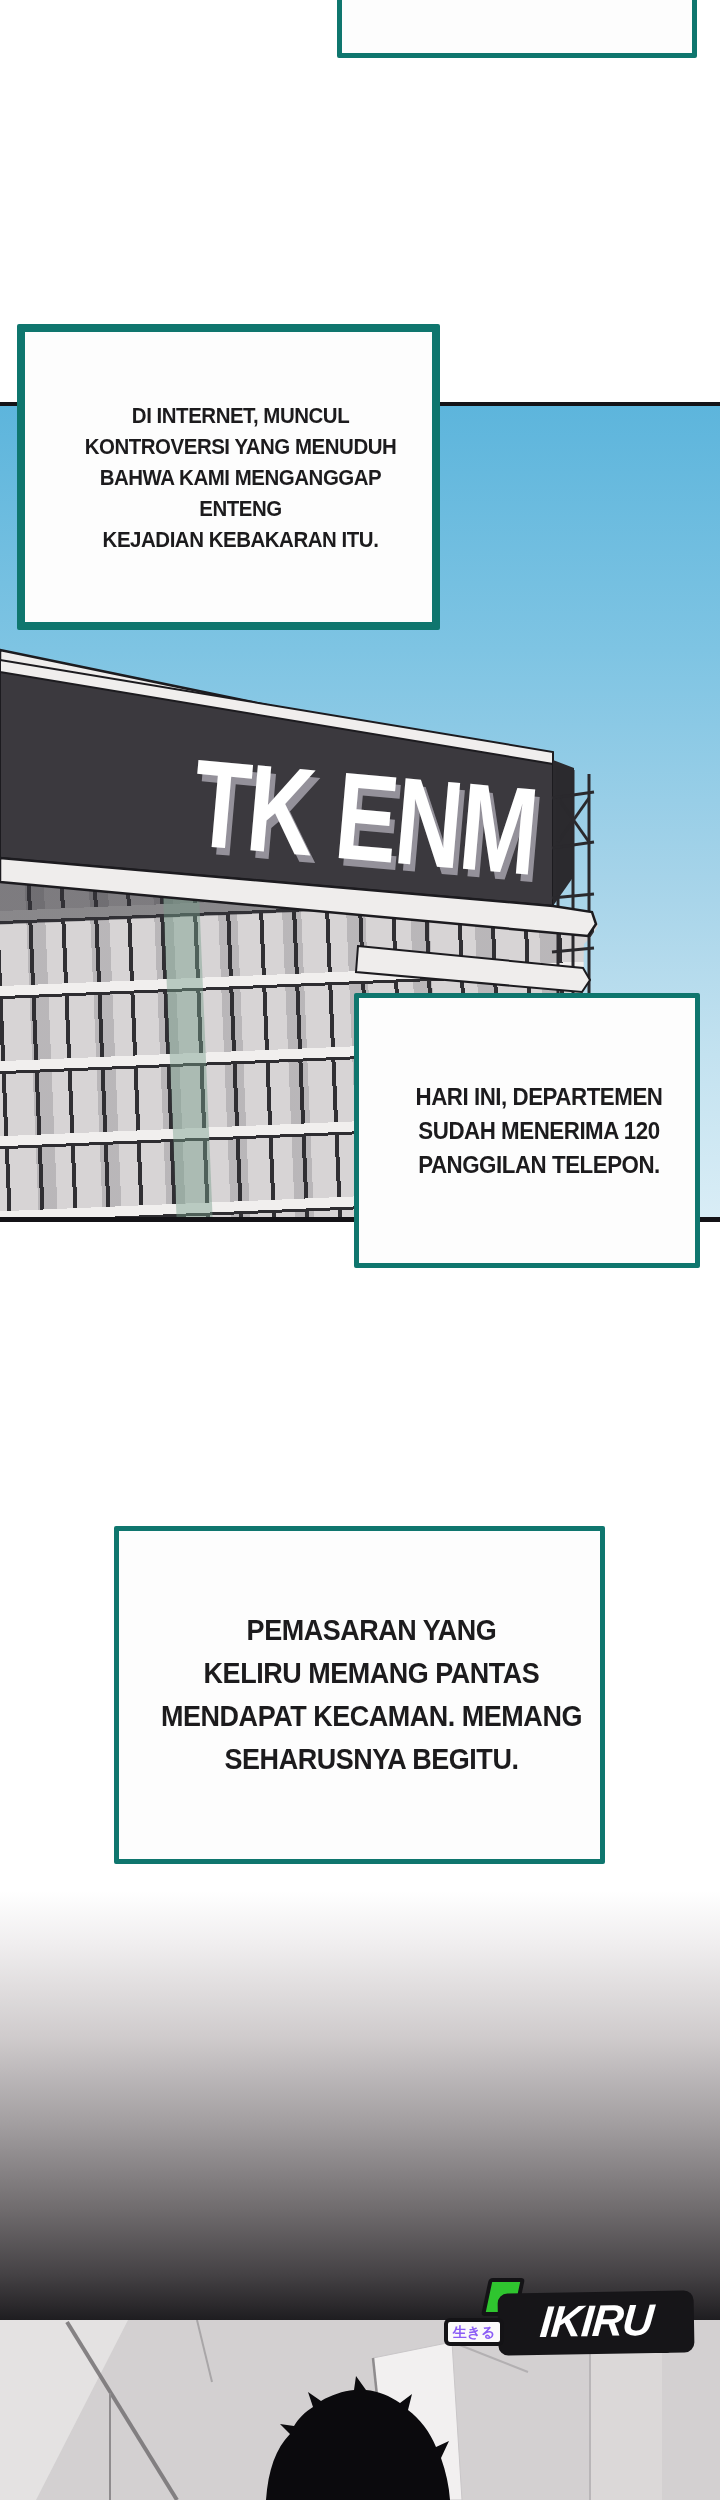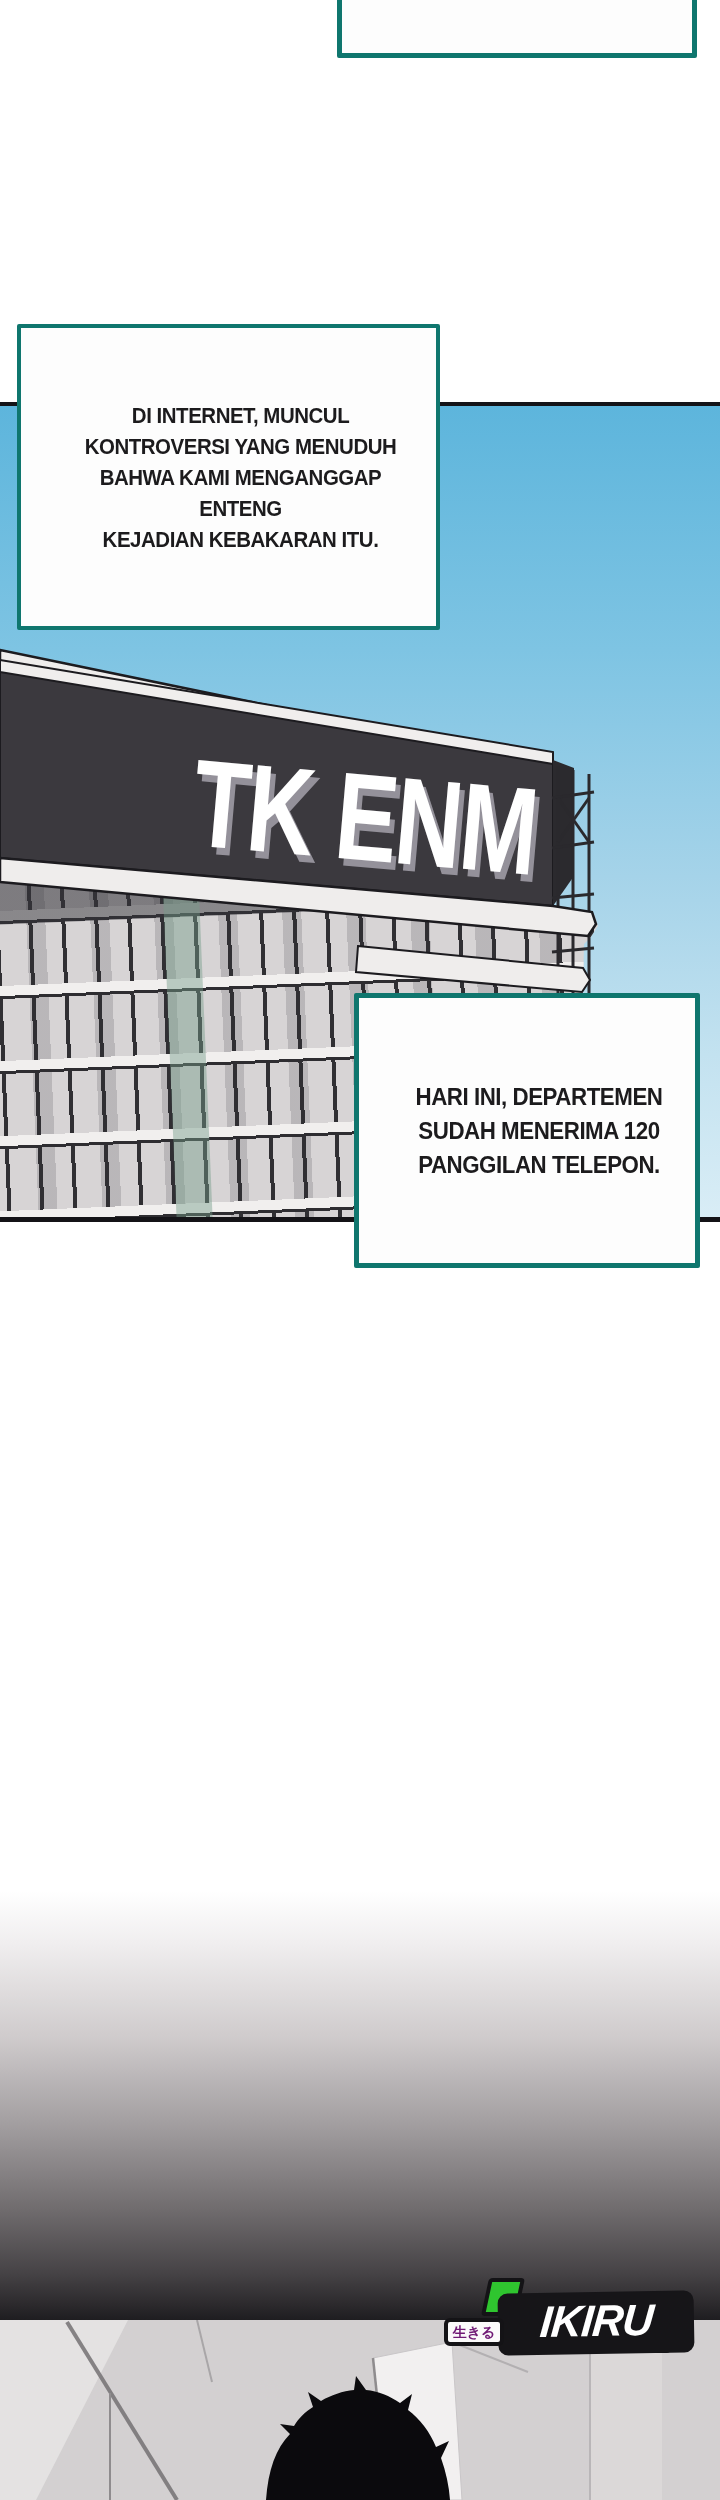--- a/index.html
+++ b/index.html
@@ -4,21 +4,21 @@
 <style>
   html,body{margin:0;padding:0;background:#ffffff;}
   *{box-sizing:border-box;}
   #comic-page{
     position:relative;width:720px;height:2500px;margin:0 auto;
     background:#ffffff;overflow:hidden;
     font-family:"Liberation Sans","DejaVu Sans",sans-serif;
   }
   
   .nbox{
-    position:absolute;background:#fdfdfd;border:4px solid #0f766e;border-radius:2px;
+    position:absolute;background:#fdfdfd;border:8px solid #0f766e;border-radius:2px;
     display:flex;flex-direction:column;justify-content:center;align-items:center;
     z-index:5;
     padding-left:24px;
   }
   .nbox .txt{
     width:100%;text-align:center;font-weight:700;color:#1c1b1d;
     transform:scaleX(.93);letter-spacing:-.5px;
   }
   #bubble-top{left:337px;top:-14px;width:360px;height:72px;border-width:5px;}
   #bubble-1{left:17px;top:324px;width:423px;height:306px;}
@@ -79,21 +79,21 @@
   }
   #ikiru-text{
     color:#ffffff;font-weight:700;font-style:italic;font-size:44px;
     letter-spacing:-1px;transform:skewX(-6deg) scaleX(.98);padding-bottom:4px;
   }
   #ikiru-jp-box{
     position:absolute;left:4px;top:46px;width:60px;height:28px;
     background:#fbfafa;border:4px solid #141316;border-radius:6px;z-index:3;
     display:flex;align-items:center;justify-content:center;
   }
-  #ikiru-jp{font-size:14px;font-weight:700;color:#701a75;line-height:1;}
+  #ikiru-jp{font-size:14px;font-weight:700;color:#8b5cf6;line-height:1;}
 </style>
 </head>
 <body>
 
 <div id="comic-page">
 
   <div id="building-panel">
     <div id="facade-wrap">
       <div id="facade-grid"></div>
       <div id="elevator-stripe"></div>
@@ -145,20 +145,28 @@
   </div>
 
   <div class="nbox" id="bubble-2">
     <div class="txt">
       <div>HARI INI, DEPARTEMEN</div>
       <div>SUDAH MENERIMA 120</div>
       <div>PANGGILAN TELEPON.</div>
     </div>
   </div>
 
+  <div class="nbox" id="bubble-3">
+    <div class="txt">
+      <div>PEMASARAN YANG</div>
+      <div>KELIRU MEMANG PANTAS</div>
+      <div>MENDAPAT KECAMAN. MEMANG</div>
+      <div>SEHARUSNYA BEGITU.</div>
+    </div>
+  </div>
 
   <div id="fade-band"></div>
 
   <div id="bottom-panel">
     <svg width="720" height="180" viewBox="0 0 720 180" xmlns="http://www.w3.org/2000/svg">
       <rect x="0" y="0" width="720" height="180" fill="#d3d0d1"></rect>
       <polygon points="0,0 128,0 36,180 0,180" fill="#e4e2e2"></polygon>
       <line x1="67" y1="2" x2="177" y2="180" stroke="#757274" stroke-width="4" opacity=".85"></line>
       <line x1="110" y1="73" x2="110" y2="180" stroke="#8f8c8e" stroke-width="2"></line>
       <line x1="197" y1="0" x2="212" y2="62" stroke="#a9a6a8" stroke-width="2"></line>

